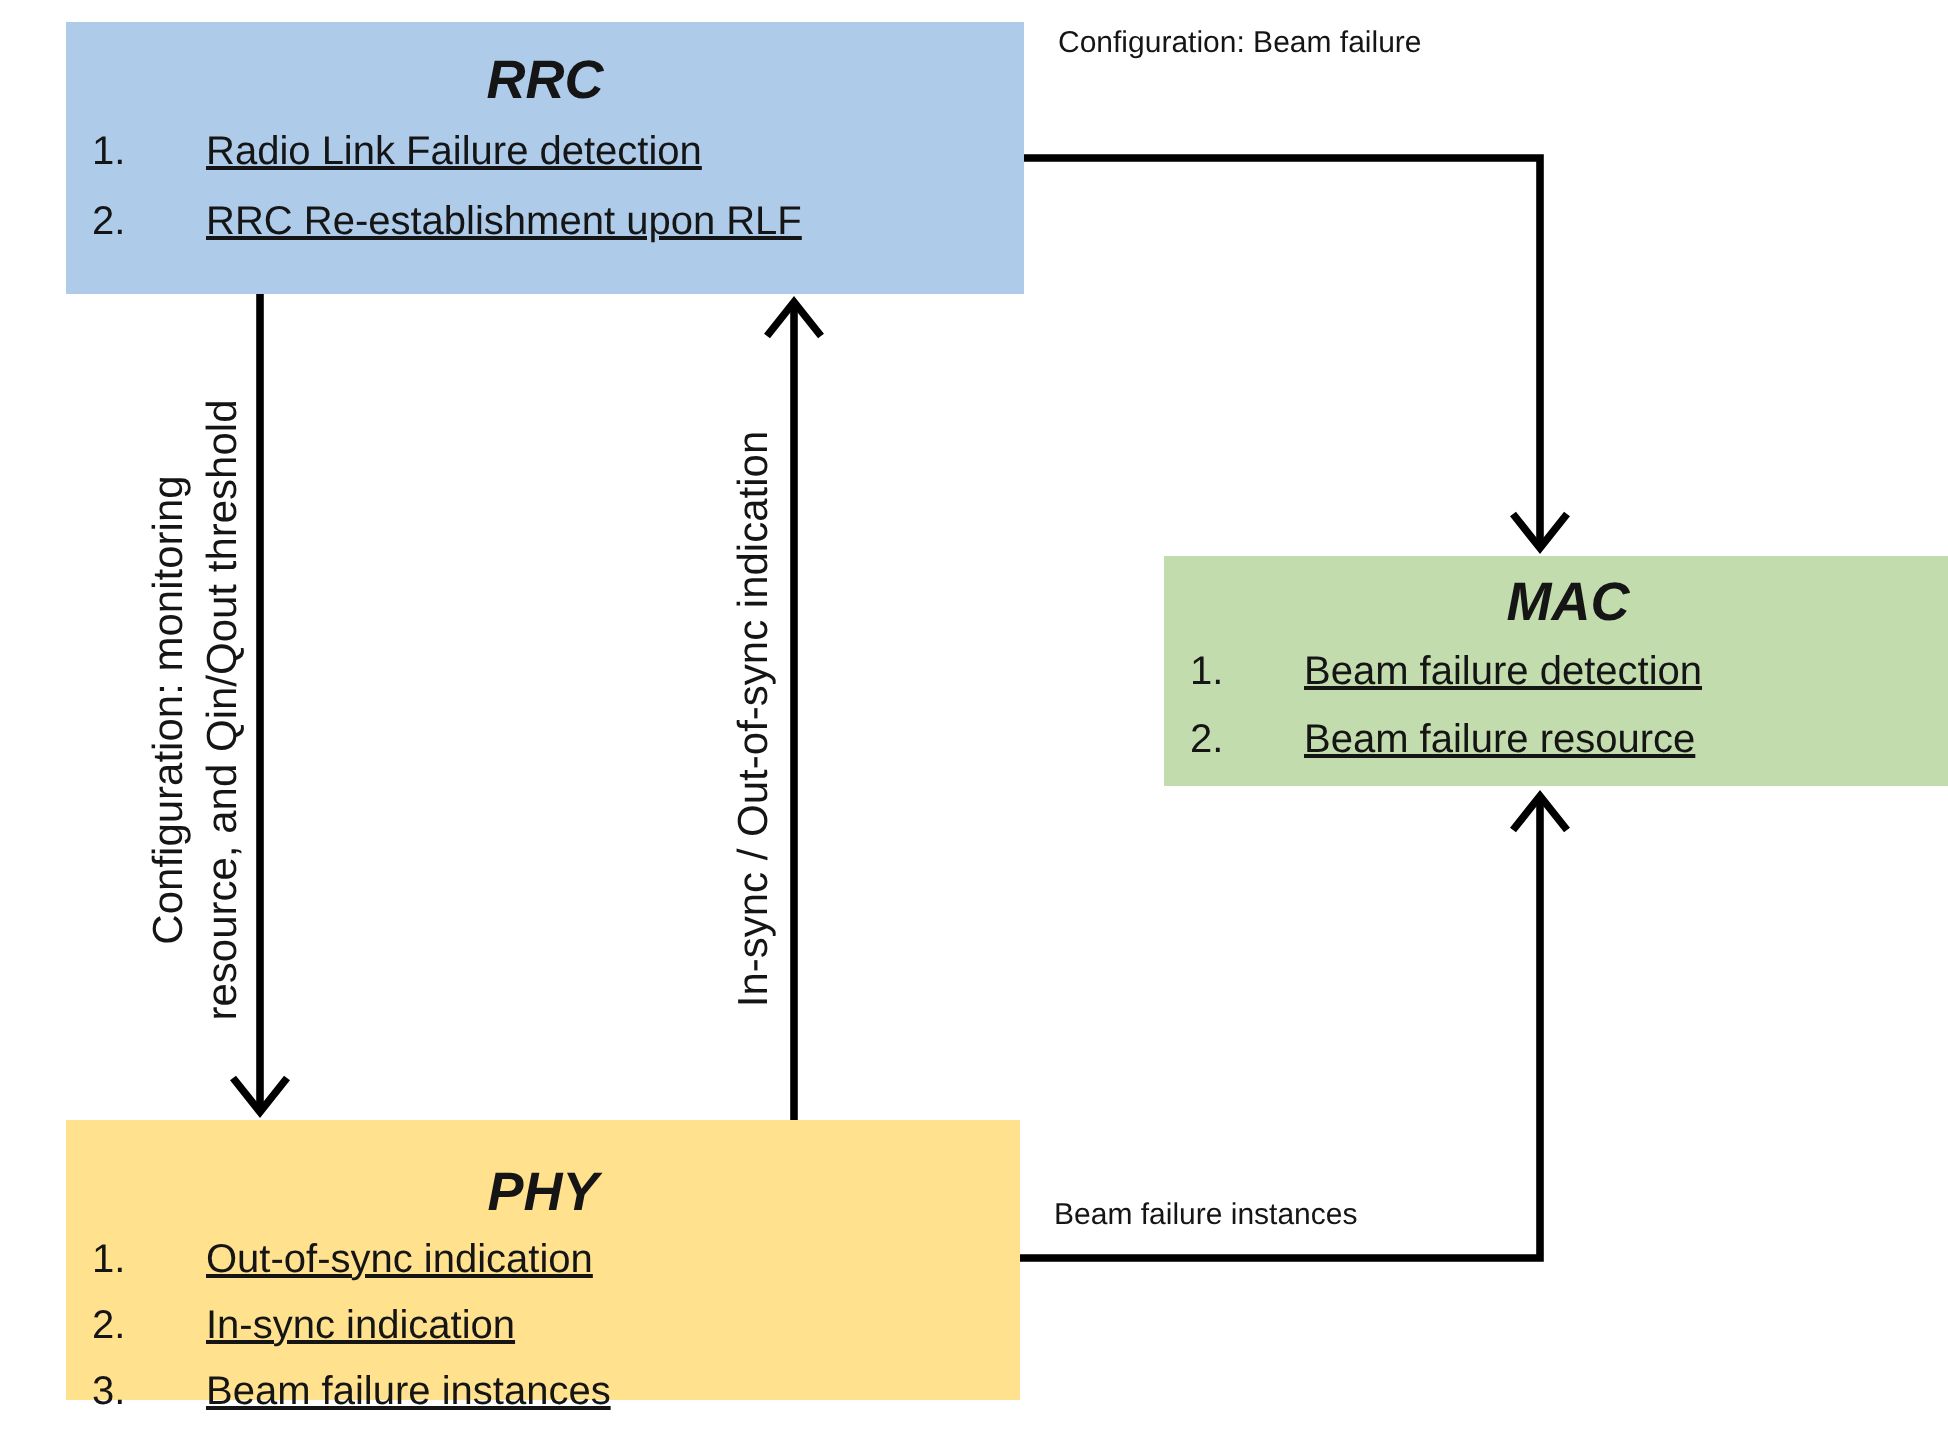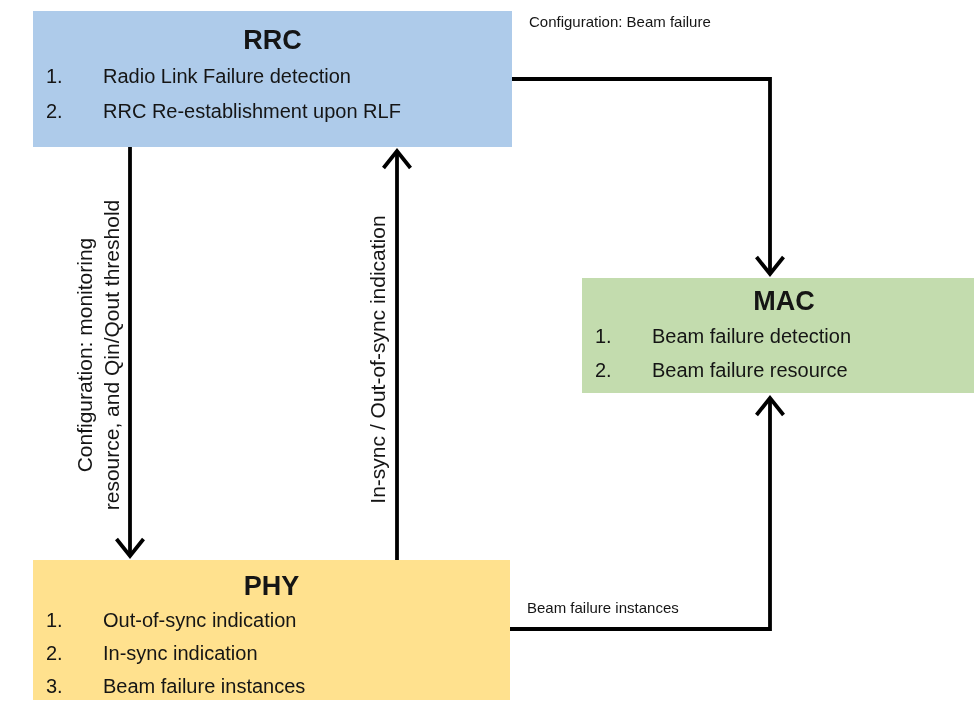--- a/index.html
+++ b/index.html
@@ -23,43 +23,44 @@
     width: 974px;
     height: 719px;
   }
   .layer-box {
     position: absolute;
     box-sizing: border-box;
     color: #151515;
   }
   .box-rrc { left: 33px;  top: 11px;  width: 479px; height: 136px; padding-top: 10px; }
   .box-mac { left: 582px; top: 278px; width: 404px; height: 115px; padding-top: 5px;  }
-  .box-phy { left: 33px;  top: 560px; width: 477px; height: 140px; padding-top: 9px;  }
+  .box-phy { left: 33px;  top: 560px; width: 477px; height: 140px; padding-top: 19px;  }
   .box-title {
     text-align: center;
     font-size: 27px;
     font-weight: bold;
     line-height: 38px;
+    font-style: italic;
   }
   .box-mac .box-title { line-height: 36px; }
   .box-phy .box-title { line-height: 35px; }
   .item {
     display: flex;
     font-size: 20px;
     line-height: 35px;
   }
   .box-mac .item { line-height: 34px; }
   .box-phy .item { line-height: 33px; }
   .item .num {
     box-sizing: border-box;
     width: 70px;
     padding-left: 13px;
     flex: 0 0 70px;
   }
-  .item .txt { flex: 1; }
+  .item .txt { flex: 1; text-decoration: underline; }
   .lbl {
     position: absolute;
     font-size: 15px;
     line-height: 31px;
     white-space: nowrap;
     color: #151515;
   }
   .lbl-rrc-mac { left: 529px; top: 6px; }
   .lbl-phy-mac { left: 527px; top: 592px; }
   .vlbl {

